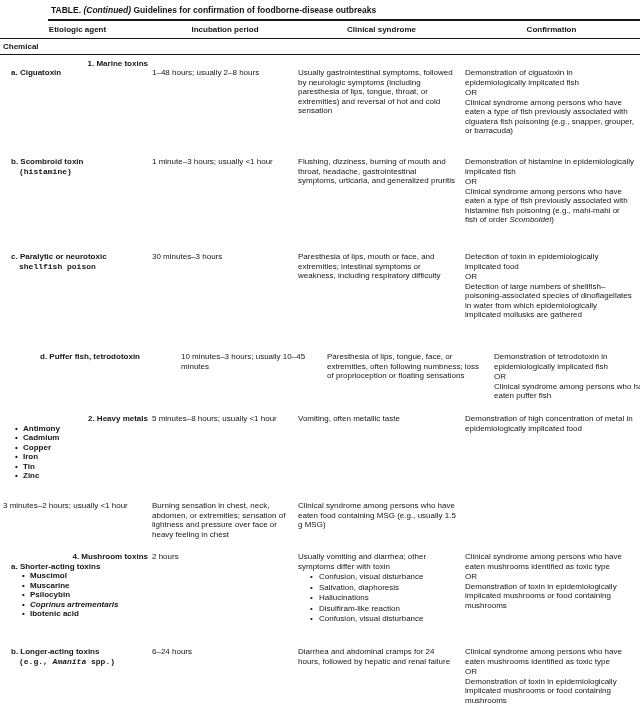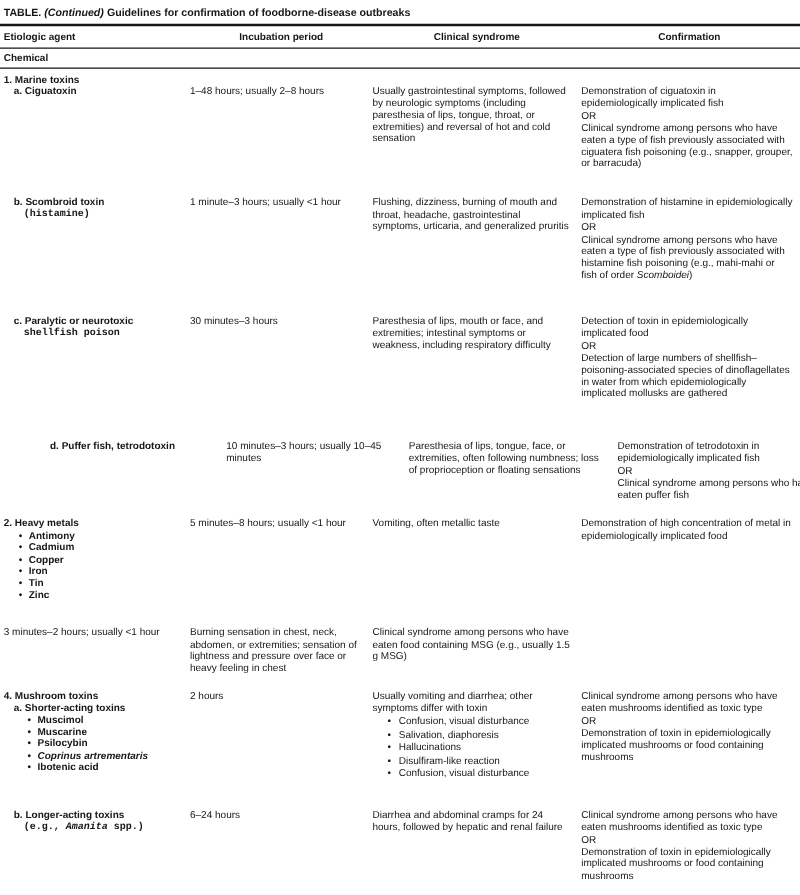--- a/index.html
+++ b/index.html
@@ -6,40 +6,40 @@
   .page{
     width:640px;height:716px;box-sizing:border-box;
     background:#ffffff;color:#161616;overflow:hidden;
     font-family:"Liberation Sans","DejaVu Sans",sans-serif;
     font-size:8px;line-height:9.5px;
     position:relative;
   }
   .title{
     padding:6px 2px 3px 3px;
     border-bottom:2px solid #161616;
-    font-weight:bold;font-size:8.5px;
+    font-weight:bold;font-size:8.5px;margin-left:48px;
   }
   .title .cont{font-style:italic;}
   .grid{display:grid;grid-template-columns:149px 146px 167px 173px;padding-left:3px;padding-right:2px;}
   .hdr-row{padding-top:4px;padding-bottom:4px;border-bottom:1px solid #161616;font-weight:bold;}
   .hdr-row .hc{text-align:center;}
-  .hdr-row .hl{text-align:left;}
+  .hdr-row .hl{text-align:center;}
   .section-row{
     padding:3px 0 2px 3px;border-bottom:1px solid #161616;font-weight:bold;
   }
   .tbody{padding-top:4px;}
   .row{align-items:start;}
   .cell{box-sizing:border-box;}
   .c1{padding-right:4px;font-weight:bold;}
   .c2{padding-right:14px;}
   .c3{padding-right:10px;}
   .c4{padding-right:4px;}
   
   .aline{display:flex;}
-  .i0{padding-left:0;}
+  .i0{padding-left:0;justify-content:flex-end;}
   .i0c{padding-left:7px;}
   .i1{padding-left:8px;}
   .i1c{padding-left:16px;font-family:Liberation Mono, monospace;}
   .b1{padding-left:12px;}
   .b2{padding-left:19px;}
   .bm{flex:none;width:8px;}
   .aline .bm{width:8px;}
   
   .para{margin:0;}
   .or-line{margin-top:1px;}

